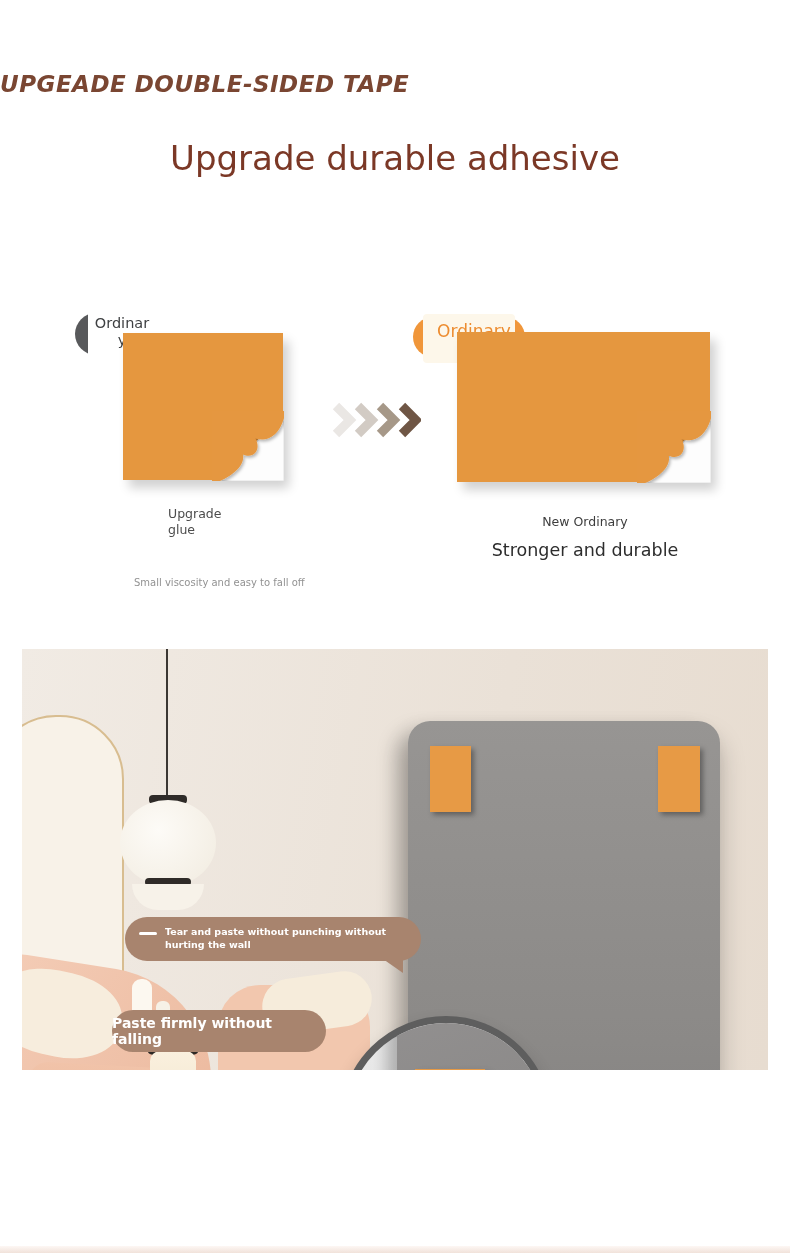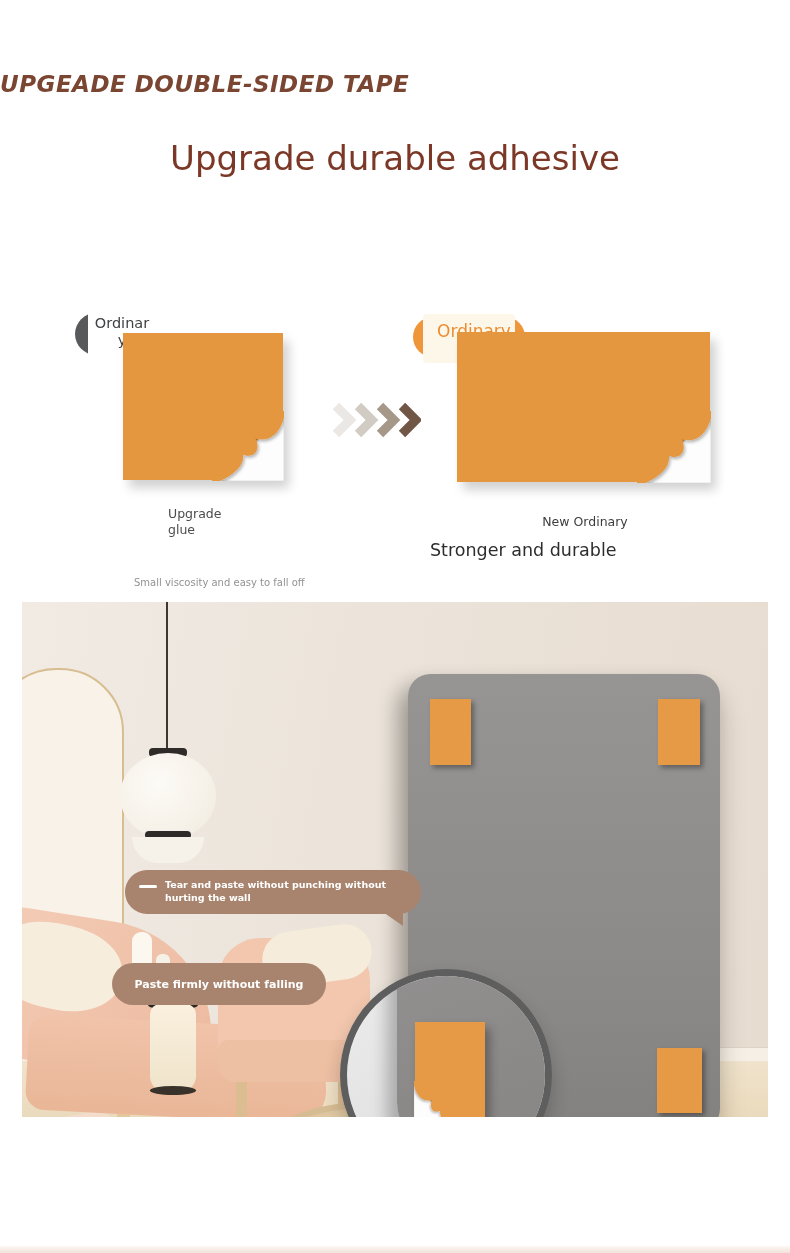--- a/index.html
+++ b/index.html
@@ -31,25 +31,25 @@
   .tape{position:absolute;color:#E5973F;background:currentColor;}
   .tape-ord{left:123px;top:333px;width:160px;height:147px;box-shadow:6px 8px 10px rgba(0,0,0,.18);}
   .tape-upg{left:457px;top:332px;width:253px;height:150px;box-shadow:6px 8px 10px rgba(0,0,0,.18);}
   .curl{position:absolute;right:-1px;bottom:-1px;width:72px;height:70px;}
   .tape-upg .curl{width:74px;height:72px;}
   .curl-left{position:absolute;left:-1px;bottom:-1px;width:46px;height:48px;transform:scaleX(-1);}
 
   .cap-ord{left:168px;top:506px;width:74px;font-size:12.5px;color:#4C4C4C;line-height:1.3;}
   .note-ord{left:134px;top:541px;width:182px;font-size:10px;color:#929292;line-height:1.25;margin-top:36px;}
   .cap-upg{left:460px;top:514px;width:250px;text-align:center;font-size:12.5px;color:#3D3D3D;}
-  .tag-upg{left:430px;top:540px;width:310px;text-align:left;font-size:17.5px;color:#2D2D2D;}
+  .tag-upg{left:430px;top:540px;width:310px;text-align:center;font-size:17.5px;color:#2D2D2D;}
   .arrows{left:331px;top:398px;width:90px;height:44px;}
 
   
-  .photo{left:22px;top:602px;width:746px;height:515px;overflow:hidden;
+  .photo{left:22px;top:649px;width:746px;height:421px;overflow:hidden;
          background:linear-gradient(100deg,#f1ebe4 0%,#eae1d7 60%,#e7dcd0 100%);}
   .floor{left:0;top:459px;width:100%;height:127px;background:linear-gradient(180deg,#f0e3cc,#e4cfa9);}
   .skirt{left:0;top:445px;width:100%;height:16px;background:#f5efe5;border-top:1px solid #ddd4c6;}
   .arch{left:-30px;top:66px;width:128px;height:560px;background:#f8f2e8;
         border:2px solid #d8bd90;border-radius:64px 64px 0 0;}
   .lamp-cord{left:144px;top:0;width:2px;height:150px;background:#3B3733;}
   .lamp-cap{left:127px;top:146px;width:38px;height:9px;background:#2F2B28;border-radius:4px;}
   .lamp-ball{left:98px;top:151px;width:96px;height:86px;border-radius:50%;
              background:radial-gradient(circle at 40% 35%,#fdfbf7,#f1ebdf);}
   .lamp-ring{left:123px;top:229px;width:46px;height:8px;background:#2F2B28;border-radius:4px;}
@@ -88,21 +88,21 @@
   .btape-tr{left:636px;top:97px;width:42px;height:66px;}
   .btape-br{left:635px;top:446px;width:45px;height:65px;}
 
   .bubble1{left:103px;top:268px;width:296px;background:#A8846E;border-radius:24px;
            padding:9px 14px;display:flex;gap:8px;color:#fff;box-sizing:border-box;}
   .bubble1::after{content:"";position:absolute;right:18px;bottom:-12px;width:0;height:0;
                   border-left:20px solid transparent;border-top:14px solid #A8846E;}
   .dash{width:18px;height:3px;background:#ffffff;border-radius:2px;margin-top:6px;flex:none;}
   .b1text{font-size:9.5px;font-weight:bold;line-height:1.35;}
   .bubble2{left:90px;top:361px;width:214px;height:42px;background:#A8846E;border-radius:21px;
-           color:#fff;font-size:11px;font-weight:bold;display:flex;align-items:center;justify-content:center;}
+           color:#fff;font-size:14px;font-weight:bold;display:flex;align-items:center;justify-content:center;}
 
   .magnifier{left:318px;top:367px;width:198px;height:198px;border:7px solid #5E5E5E;border-radius:50%;
              overflow:hidden;background:linear-gradient(135deg,#ececec,#d8d8d8);
              box-shadow:0 10px 18px rgba(0,0,0,.2);}
   .mag-board{position:absolute;left:50px;top:-22px;width:230px;height:198px;
              background:linear-gradient(160deg,#929090,#868482);border-bottom-left-radius:50px;
              box-shadow:-10px 10px 16px rgba(0,0,0,.25);}
   .mag-tape{position:absolute;left:68px;top:46px;width:70px;height:106px;color:#E79A45;
             background:currentColor;box-shadow:5px 6px 9px rgba(0,0,0,.3);}
 

